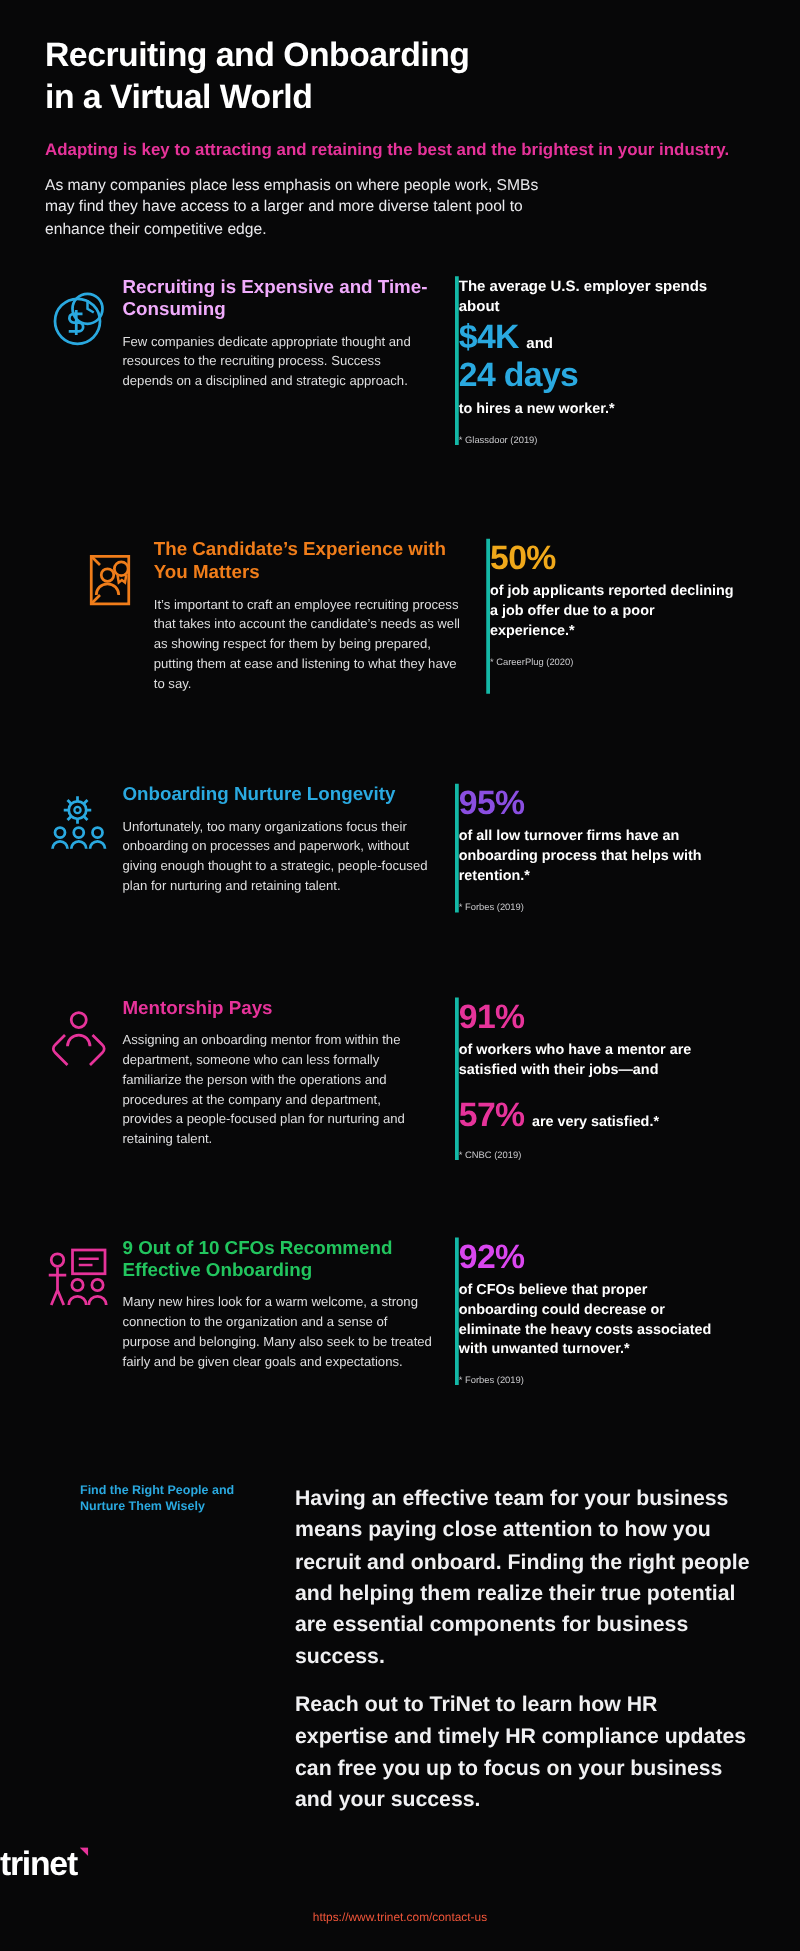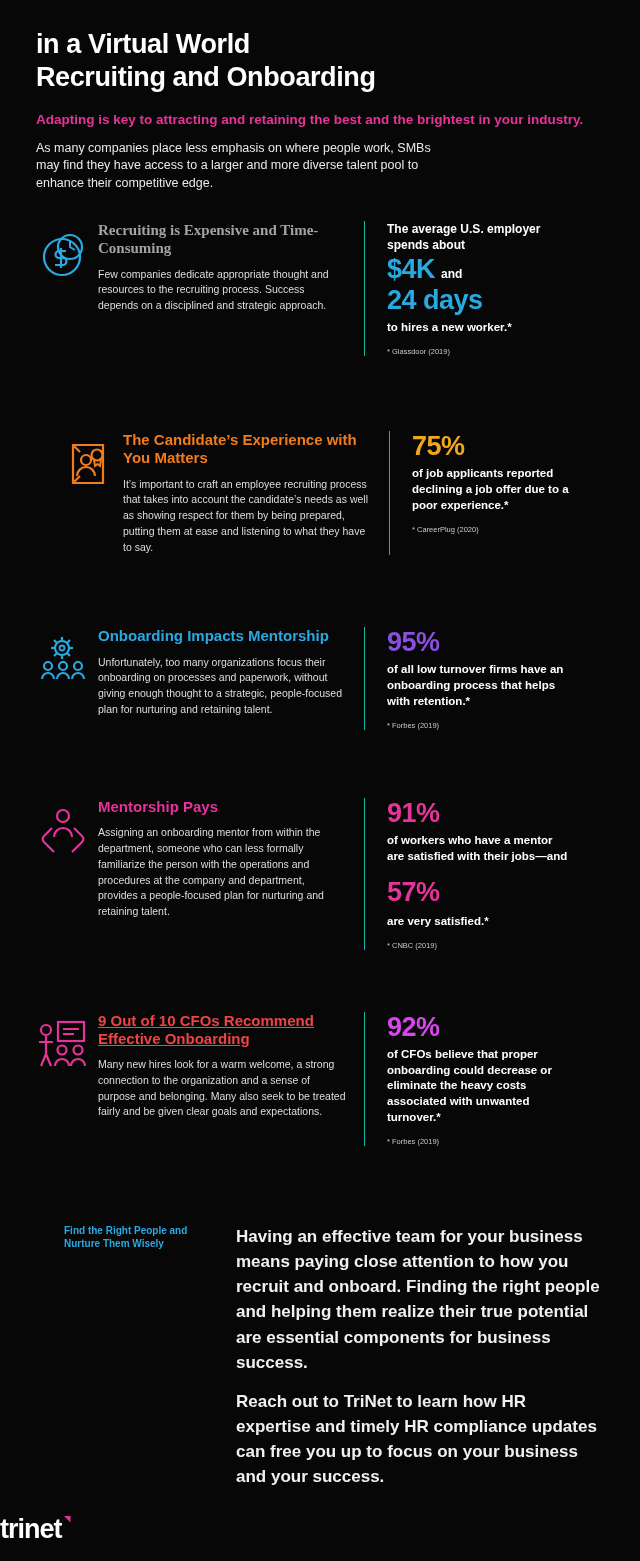--- a/index.html
+++ b/index.html
@@ -55,22 +55,21 @@
     padding-top: 6px;
   }
   .sec-body {
     flex: 1 1 auto;
     padding-right: 14px;
     max-width: 262px;
   }
   .sec-stat {
     flex: 0 0 205px;
     width: 205px;
-    padding-left: 22px;
-    border-left: 1px solid #14b8a6;
+    border-left: 3px solid #14b8a6;
     margin-left: 4px;
   }
   .sec-head {
     font-size: 15px;
     font-weight: bold;
     line-height: 1.22;
     margin-bottom: 9px;
   }
   .sec-text {
     font-size: 10.5px;
@@ -155,39 +154,39 @@
 
   svg { display: block; }
 </style>
 </head>
 <body>
 
 <div class="page">
 
   <div class="header">
     <div class="title">
+      <div>Recruiting and Onboarding</div>
       <div>in a Virtual World</div>
-      <div>Recruiting and Onboarding</div>
     </div>
     <div class="subtitle">Adapting is key to attracting and retaining the best and the brightest in your industry.</div>
     <div class="intro">As many companies place less emphasis on where people work, SMBs may find they have access to a larger and more diverse talent pool to enhance their competitive edge.</div>
   </div>
 
   <div class="section" style="margin-top:28px;">
     <div class="sec-icon">
       <svg width="56" height="56" viewBox="0 0 56 56">
         <circle cx="26" cy="30" r="18" fill="none" stroke="#2aa9e0" stroke-width="2.2"></circle>
         <circle cx="34" cy="20" r="12" fill="none" stroke="#2aa9e0" stroke-width="2.2"></circle>
         <path d="M34 13 L34 20 L39 23" fill="none" stroke="#2aa9e0" stroke-width="2"></path>
         <path d="M30 24 h-7 a3.5 3.5 0 0 0 0 7 h4 a3.5 3.5 0 0 1 0 7 h-8" fill="none" stroke="#2aa9e0" stroke-width="2.2"></path>
         <line x1="25" y1="21" x2="25" y2="41" stroke="#2aa9e0" stroke-width="2.2"></line>
       </svg>
     </div>
     <div class="sec-body">
-      <div class="sec-head" style="color:#a3a3a3;font-family:Liberation Serif, serif;">Recruiting is Expensive and Time-Consuming</div>
+      <div class="sec-head" style="color:#f0abfc;">Recruiting is Expensive and Time-Consuming</div>
       <div class="sec-text">Few companies dedicate appropriate thought and resources to the recruiting process. Success depends on a disciplined and strategic approach.</div>
     </div>
     <div class="sec-stat">
       <div class="stat-lead">The average U.S. employer spends about</div>
       <div class="inline-row">
         <span class="stat-big" style="color:#2aa9e0;">$4K</span>
         <span class="stat-lead">and</span>
       </div>
       <div class="stat-big" style="color:#2aa9e0;">24 days</div>
       <div class="stat-sub">to hires a new worker.*</div>
@@ -204,21 +203,21 @@
         <path d="M16 39 a9 9 0 0 1 18 0" fill="none" stroke="#f07d1a" stroke-width="2.2"></path>
         <circle cx="36" cy="18" r="5.5" fill="none" stroke="#f07d1a" stroke-width="2.2"></circle>
         <path d="M33 23 l1 6 l2.5 -2 l2.5 2 l1 -6" fill="none" stroke="#f07d1a" stroke-width="2"></path>
       </svg>
     </div>
     <div class="sec-body">
       <div class="sec-head" style="color:#f07d1a;">The Candidate’s Experience with You Matters</div>
       <div class="sec-text">It’s important to craft an employee recruiting process that takes into account the candidate’s needs as well as showing respect for them by being prepared, putting them at ease and listening to what they have to say.</div>
     </div>
     <div class="sec-stat">
-      <div class="stat-big" style="color:#f0a81a;">75%</div>
+      <div class="stat-big" style="color:#f0a81a;">50%</div>
       <div class="stat-sub">of job applicants reported declining a job offer due to a poor experience.*</div>
       <div class="stat-src">* CareerPlug (2020)</div>
     </div>
   </div>
 
   <div class="section" style="margin-top:72px;">
     <div class="sec-icon">
       <svg width="56" height="56" viewBox="0 0 56 56">
         <circle cx="26" cy="15" r="7" fill="none" stroke="#2aa9e0" stroke-width="2.2"></circle>
         <circle cx="26" cy="15" r="2.5" fill="none" stroke="#2aa9e0" stroke-width="1.8"></circle>
@@ -236,21 +235,21 @@
           <circle cx="12" cy="33" r="4"></circle>
             <path d="M6 46 a6 6 0 0 1 12 0"></path>
           <circle cx="27" cy="33" r="4"></circle>
             <path d="M21 46 a6 6 0 0 1 12 0"></path>
           <circle cx="42" cy="33" r="4"></circle>
             <path d="M36 46 a6 6 0 0 1 12 0"></path>
         </g>
       </svg>
     </div>
     <div class="sec-body">
-      <div class="sec-head" style="color:#2aa9e0;">Onboarding Impacts Mentorship</div>
+      <div class="sec-head" style="color:#2aa9e0;">Onboarding Nurture Longevity</div>
       <div class="sec-text">Unfortunately, too many organizations focus their onboarding on processes and paperwork, without giving enough thought to a strategic, people-focused plan for nurturing and retaining talent.</div>
     </div>
     <div class="sec-stat">
       <div class="stat-big" style="color:#8a4ee0;">95%</div>
       <div class="stat-sub">of all low turnover firms have an onboarding process that helps with retention.*</div>
       <div class="stat-src">* Forbes (2019)</div>
     </div>
   </div>
 
   <div class="section" style="margin-top:68px;">
@@ -262,21 +261,21 @@
         <path d="M38 24 l8 8 a4 4 0 0 1 0 6 l-10 10" fill="none" stroke="#e6339a" stroke-width="2.2"></path>
       </svg>
     </div>
     <div class="sec-body">
       <div class="sec-head" style="color:#e6339a;">Mentorship Pays</div>
       <div class="sec-text">Assigning an onboarding mentor from within the department, someone who can less formally familiarize the person with the operations and procedures at the company and department, provides a people-focused plan for nurturing and retaining talent.</div>
     </div>
     <div class="sec-stat">
       <div class="stat-big" style="color:#e6339a;">91%</div>
       <div class="stat-sub">of workers who have a mentor are satisfied with their jobs—and</div>
-      <div class="inline-row" style="margin-top:12px;flex-direction:column;">
+      <div class="inline-row" style="margin-top:12px;">
         <span class="stat-big" style="color:#e6339a;">57%</span>
         <span class="stat-sub" style="margin-top:0;">are very satisfied.*</span>
       </div>
       <div class="stat-src">* CNBC (2019)</div>
     </div>
   </div>
 
   <div class="section" style="margin-top:62px;">
     <div class="sec-icon">
       <svg width="56" height="56" viewBox="0 0 56 56">
@@ -285,21 +284,21 @@
         <line x1="27" y1="16" x2="38" y2="16" stroke="#e6339a" stroke-width="2"></line>
         <circle cx="10" cy="12" r="5" fill="none" stroke="#e6339a" stroke-width="2.2"></circle>
         <path d="M10 18 v18 M10 36 l-5 12 M10 36 l5 12 M3 24 h14" fill="none" stroke="#e6339a" stroke-width="2.2"></path>
         <circle cx="26" cy="32" r="4.5" fill="none" stroke="#e6339a" stroke-width="2.2"></circle>
         <path d="M19 48 a7 7 0 0 1 14 0" fill="none" stroke="#e6339a" stroke-width="2.2"></path>
         <circle cx="42" cy="32" r="4.5" fill="none" stroke="#e6339a" stroke-width="2.2"></circle>
         <path d="M35 48 a7 7 0 0 1 14 0" fill="none" stroke="#e6339a" stroke-width="2.2"></path>
       </svg>
     </div>
     <div class="sec-body">
-      <div class="sec-head" style="color:#ef4444;text-decoration:underline;">9 Out of 10 CFOs Recommend Effective Onboarding</div>
+      <div class="sec-head" style="color:#22c55e;">9 Out of 10 CFOs Recommend Effective Onboarding</div>
       <div class="sec-text">Many new hires look for a warm welcome, a strong connection to the organization and a sense of purpose and belonging. Many also seek to be treated fairly and be given clear goals and expectations.</div>
     </div>
     <div class="sec-stat">
       <div class="stat-big" style="color:#d946ef;">92%</div>
       <div class="stat-sub">of CFOs believe that proper onboarding could decrease or eliminate the heavy costs associated with unwanted turnover.*</div>
       <div class="stat-src">* Forbes (2019)</div>
     </div>
   </div>
 
   <div class="footer" style="margin-top:78px;">

